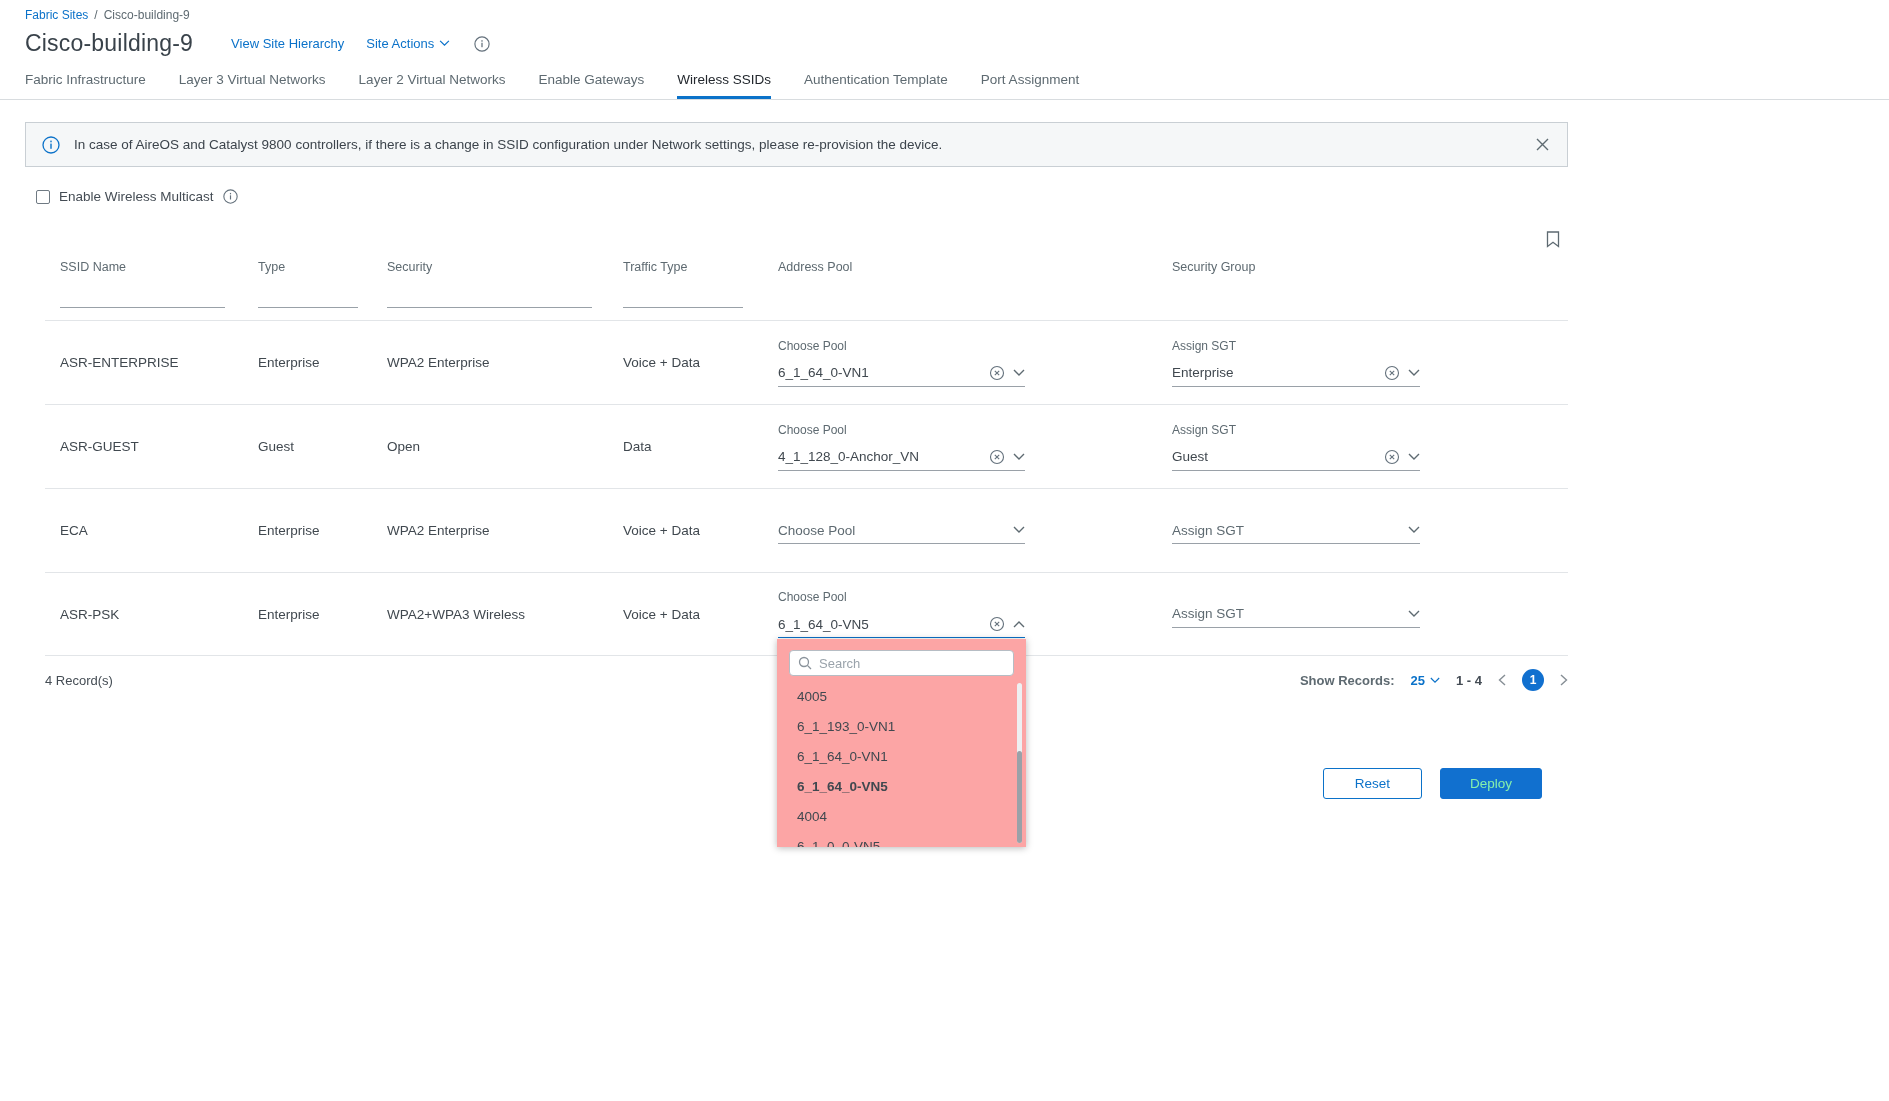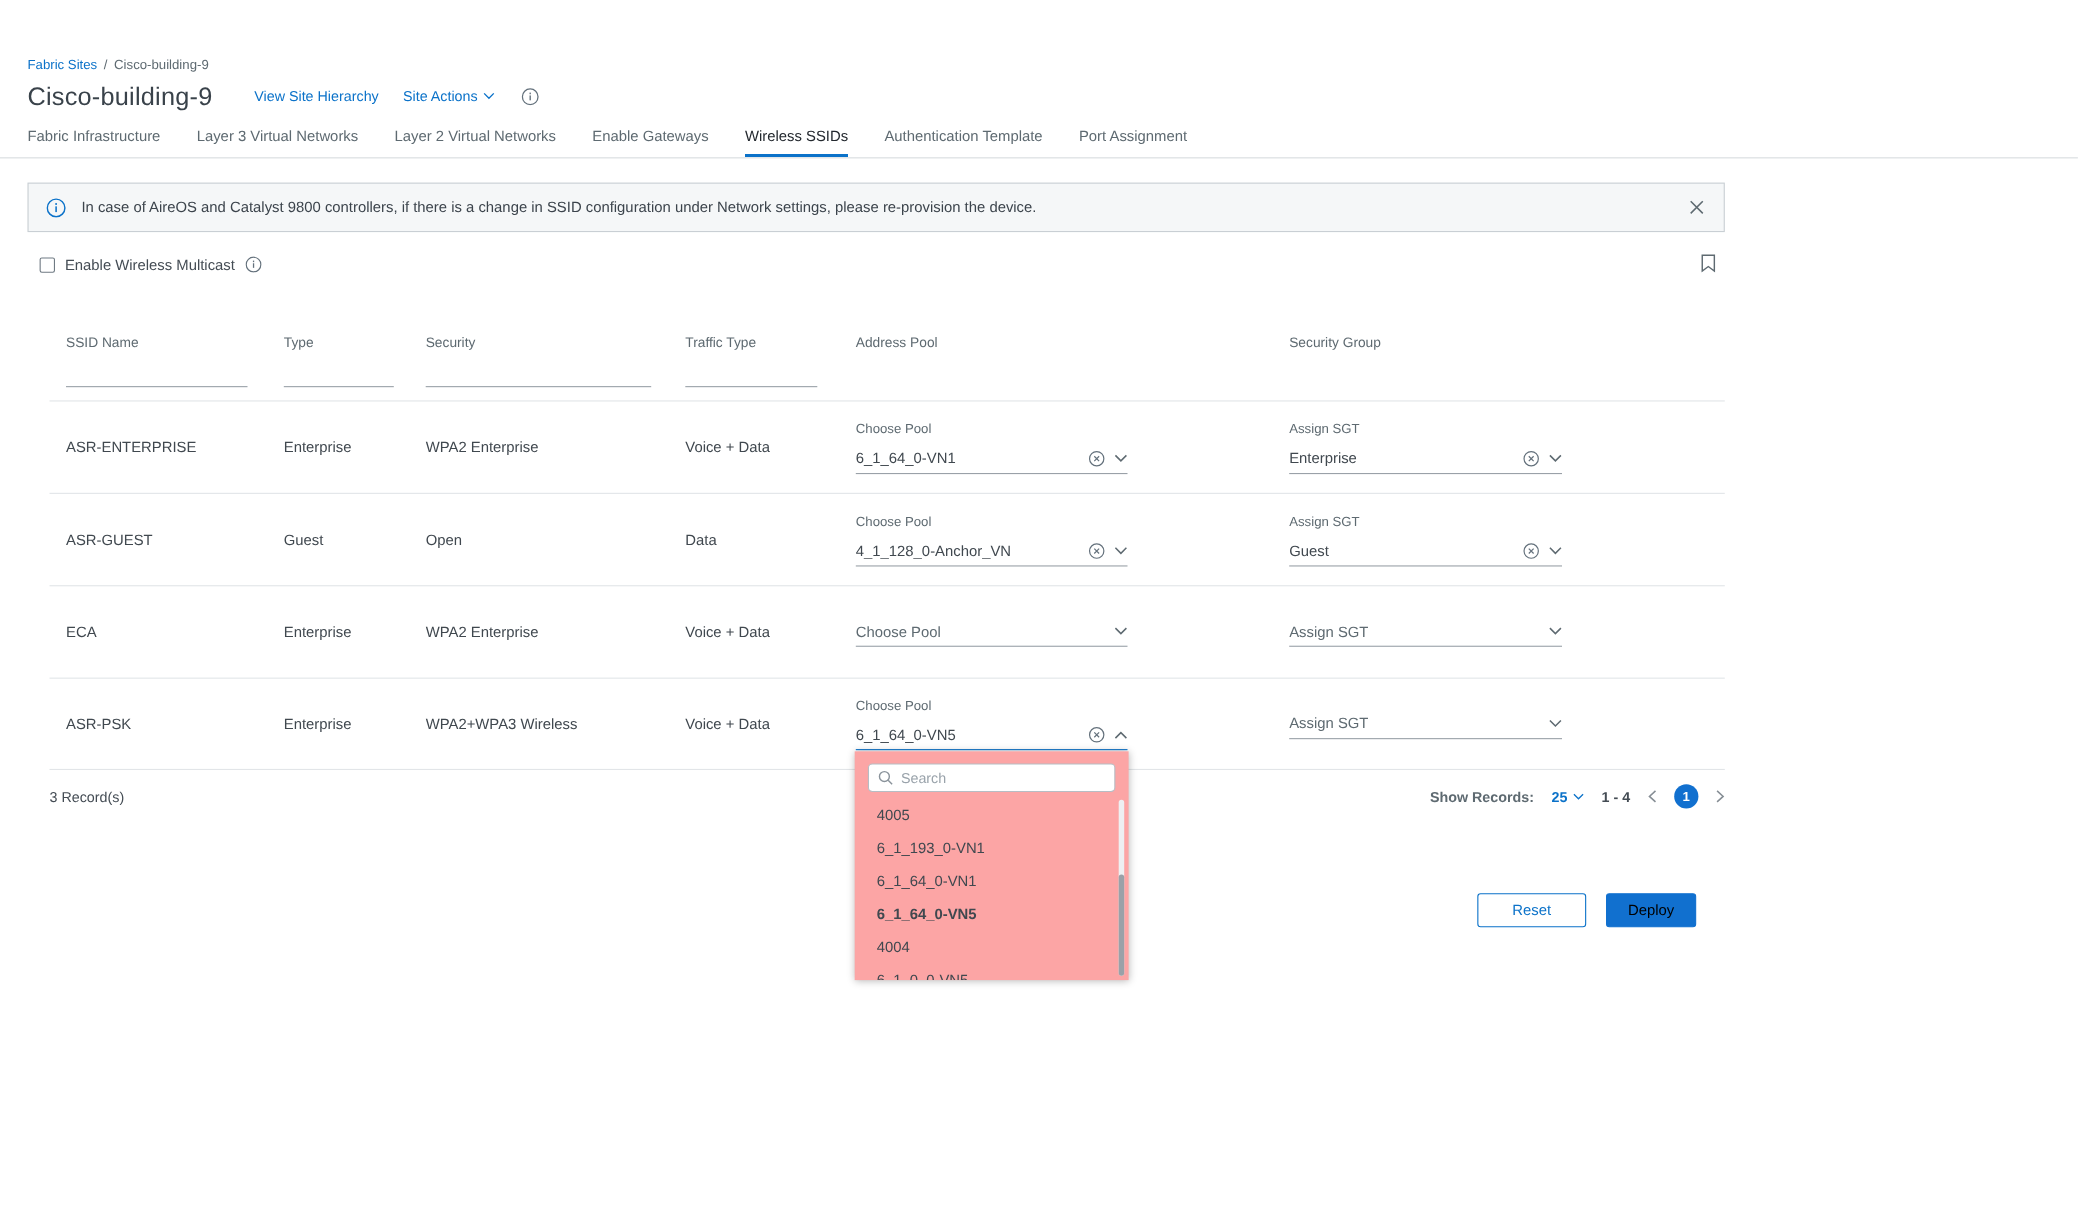--- a/index.html
+++ b/index.html
@@ -4,21 +4,21 @@
 <style>
   * { margin:0; padding:0; box-sizing:border-box; }
   html,body { width:1889px; height:1101px; background:#ffffff;
     font-family:"Liberation Sans", sans-serif; color:#444c54; }
   body { position:relative; overflow:hidden; }
   a { text-decoration:none; cursor:pointer; }
   .link { color:#0b72c9; }
 
   
   .topbar { padding:8px 0 0 25px; }
-  .breadcrumb { font-size:12px; color:#5e6a71; display:flex; gap:6px; align-items:center;margin-top:44px; }
+  .breadcrumb { font-size:12px; color:#5e6a71; display:flex; gap:6px; align-items:center; }
   .crumb-link { color:#0b72c9; }
   .title-row { display:flex; align-items:center; margin-top:8px; }
   .page-title { font-size:23px; font-weight:400; color:#39424a; letter-spacing:.2px; }
   .title-row .link { font-size:13px; }
   .view-hierarchy { margin-left:38px; }
   .site-actions { margin-left:22px; display:flex; align-items:center; gap:5px; }
   .title-info { margin-left:24px; display:flex; }
 
   
   .tabs { display:flex; padding-left:25px; margin-top:6px; border-bottom:1px solid #d8dcdf; width:1889px; }
@@ -83,21 +83,21 @@
   .page-size .chev { color:#0b72c9; }
   .pg-chev { display:flex; cursor:pointer; color:#868e95; }
   .page-circle { width:22px; height:22px; border-radius:50%; background:#1170cf; color:#fff;
     font-size:12px; display:flex; align-items:center; justify-content:center; cursor:pointer; }
 
   
   .actions-row { margin-top:64px; width:1542px; display:flex; justify-content:flex-end; gap:18px; }
   .btn { height:31px; border-radius:3px; font-size:13.5px; display:flex; align-items:center;
     justify-content:center; cursor:pointer; font-family:"Liberation Sans", sans-serif; }
   .btn-reset { width:99px; border:1px solid #0b72c9; color:#0b72c9; background:#fff; }
-  .btn-deploy { width:82px; background:#1170cf; color:#000000; border:1px solid #1170cf; }
+  .btn-deploy { width:102px; background:#1170cf; color:#86efac; border:1px solid #1170cf; }
 </style>
 </head>
 <body>
 
 <div class="topbar">
   <div class="breadcrumb">
     <a class="crumb-link">Fabric Sites</a>
     <span>/</span>
     <span>Cisco-building-9</span>
   </div>
@@ -329,21 +329,21 @@
               <path d="M1 1l5 5 5-5" stroke="currentColor" fill="none" stroke-width="1.4"></path>
             </svg>
         </div>
       </div>
     </div>
 
   </div>
 </div>
 
 <div class="tfoot">
-  <span class="records">3 Record(s)</span>
+  <span class="records">4 Record(s)</span>
   <div class="pager">
     <span class="show-records-label">Show Records:</span>
     <span class="page-size">
       <span>25</span>
       <svg class="chev" width="10" height="7" viewBox="0 0 12 8">
           <path d="M1 1l5 5 5-5" stroke="currentColor" fill="none" stroke-width="1.4"></path>
         </svg>
     </span>
     <span>1 - 4</span>
     <span class="pg-chev">

